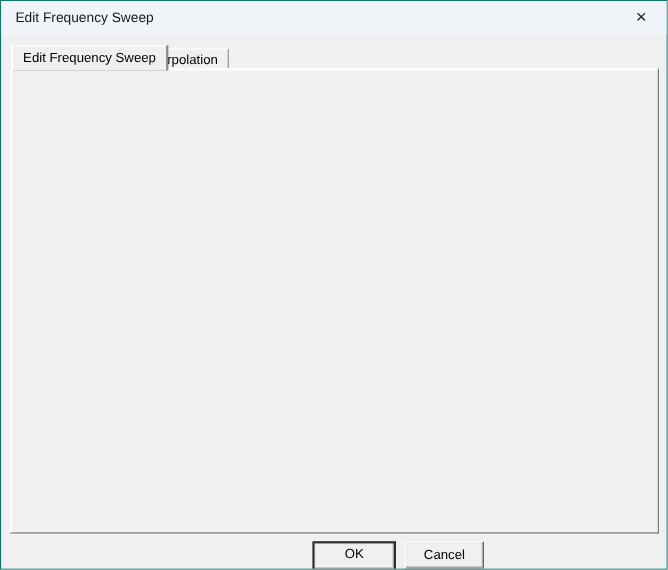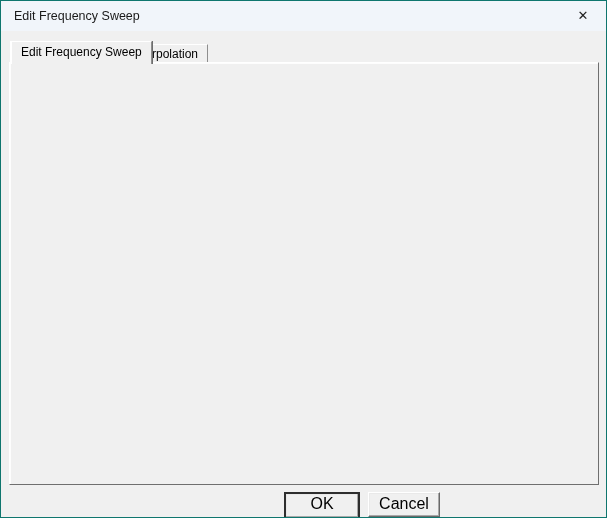--- a/index.html
+++ b/index.html
@@ -24,21 +24,21 @@
   .combo.disabled .val{color:#9f9f9f;}
   .combo.disabled .dd span{color:#9f9f9f;}
   .cb{position:absolute;width:13px;height:13px;background:#fff;border:1px solid;border-color:#6e6e6e #e3e3e3 #e3e3e3 #6e6e6e;text-align:center;}
   .cb span{display:block;font-size:11px;line-height:12px;font-weight:bold;color:#111;}
   .cb.disabled{border-color:#a6a6a6 #e8e8e8 #e8e8e8 #a6a6a6;}
   .radio{position:absolute;width:12px;height:12px;border-radius:50%;background:#fff;border:1px solid #6e6e6e;}
   .radio .dot{position:absolute;left:3px;top:3px;width:6px;height:6px;border-radius:50%;background:#000;display:none;}
   .radio.sel .dot{display:block;}
   .grp{position:absolute;border:1px solid #a9a9a9;box-shadow:1px 1px 0 #fff inset;}
   .grp .legend{position:absolute;top:-8px;left:9px;background:#f0f0f0;padding:0 4px;line-height:14px;white-space:nowrap;}
-  .btn{position:absolute;background:#f0f0f0;border:1px solid;border-color:#fff #696969 #696969 #fff;box-shadow:inset -1px -1px 0 #a8a8a8,inset 1px 1px 0 #e9e9e9;text-align:center;font-size:16px;color:#000;}
+  .btn{position:absolute;background:#f0f0f0;border:1px solid;border-color:#fff #696969 #696969 #fff;box-shadow:inset -1px -1px 0 #a8a8a8,inset 1px 1px 0 #e9e9e9;text-align:center;font-size:12px;color:#000;}
   .btn .t{display:block;line-height:22px;}
   .btn.disabled{color:#a0a0a0;}
   .btn.default{border:2px solid #2e2e2e;box-shadow:inset -1px -1px 0 #a8a8a8,inset 1px 1px 0 #e9e9e9;}
   .btn.default .t{line-height:19px;}
   
   .ftable{position:absolute;left:36px;top:160px;width:529px;height:116px;background:#fff;border:1px solid #828282;}
   .trow{display:flex;width:100%;}
   .hcell{background:#f0f0f0;border:1px solid;border-color:#fff #9c9c9c #9c9c9c #fff;box-sizing:border-box;height:22px;line-height:20px;text-align:center;font-size:12px;overflow:hidden;}
   .rowhdr{background:#f0f0f0;border:1px solid;border-color:#fff #9c9c9c #9c9c9c #fff;box-sizing:border-box;height:23px;line-height:21px;text-align:center;font-size:9px;color:#333;}
   .drow{display:flex;width:100%;}

